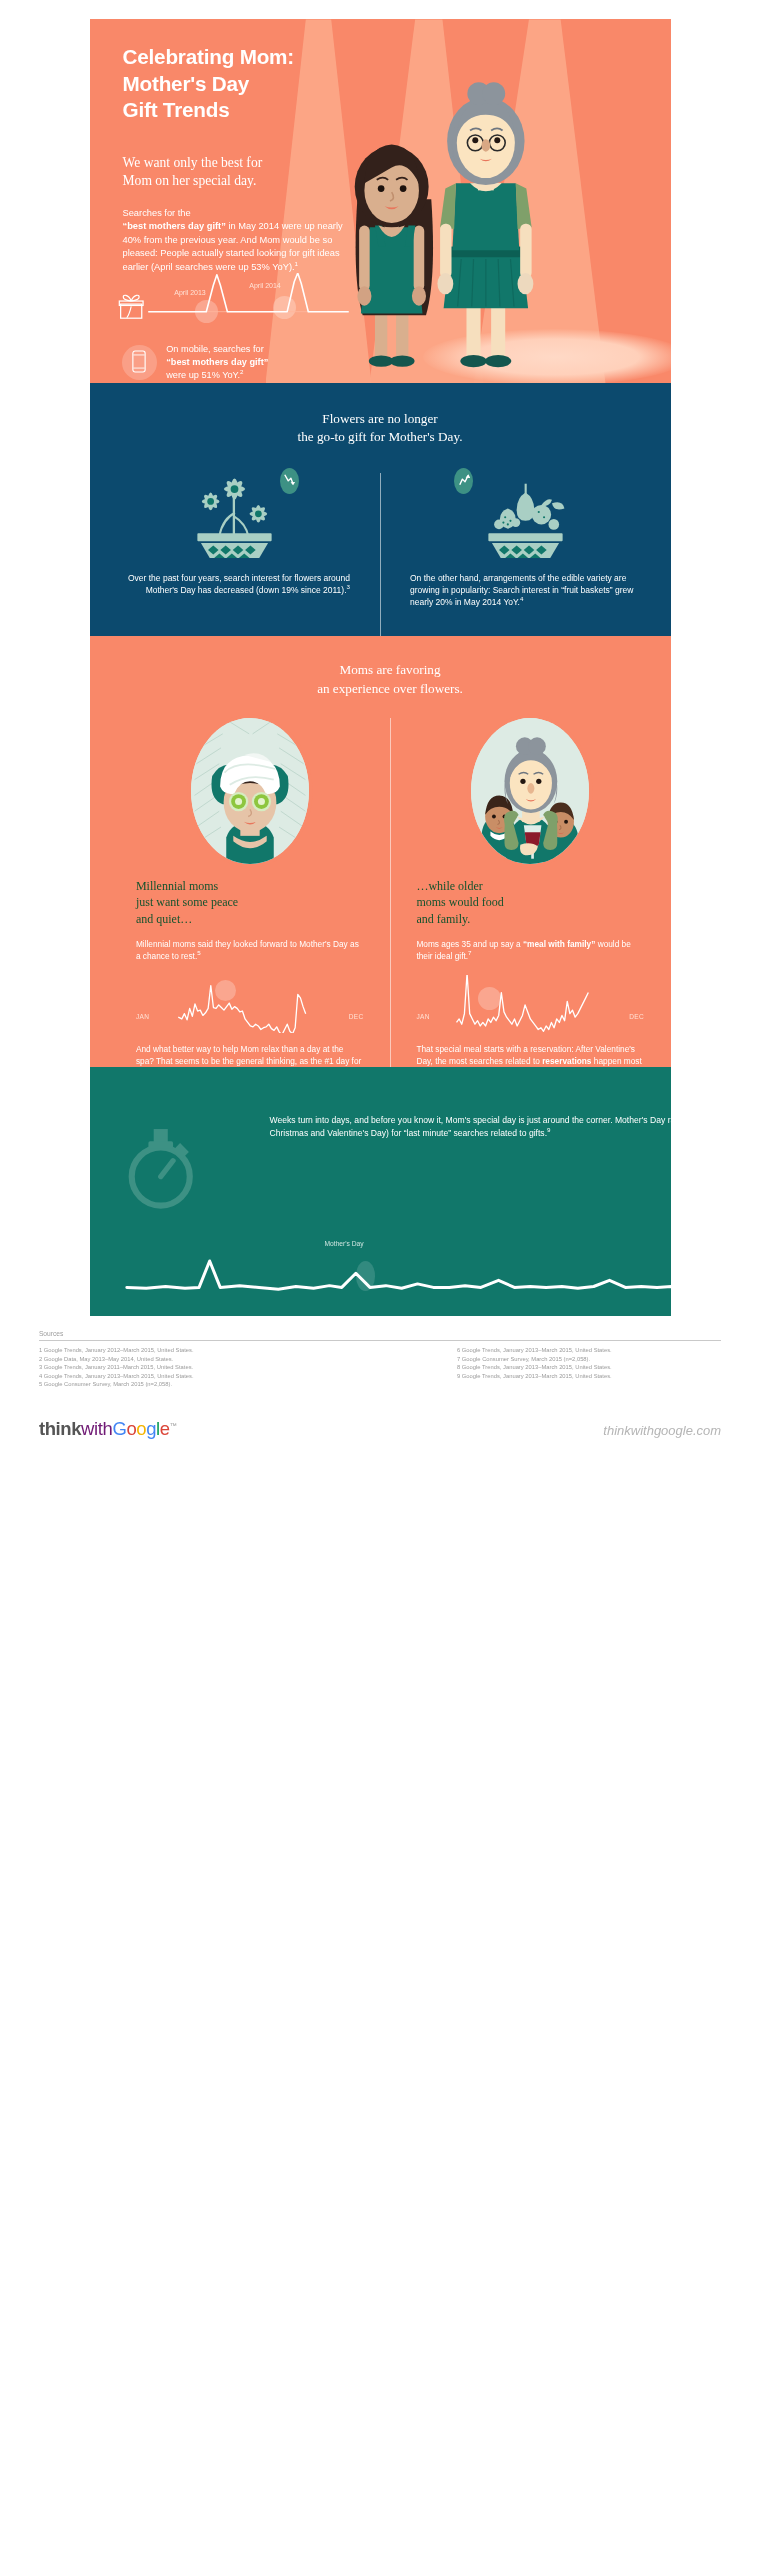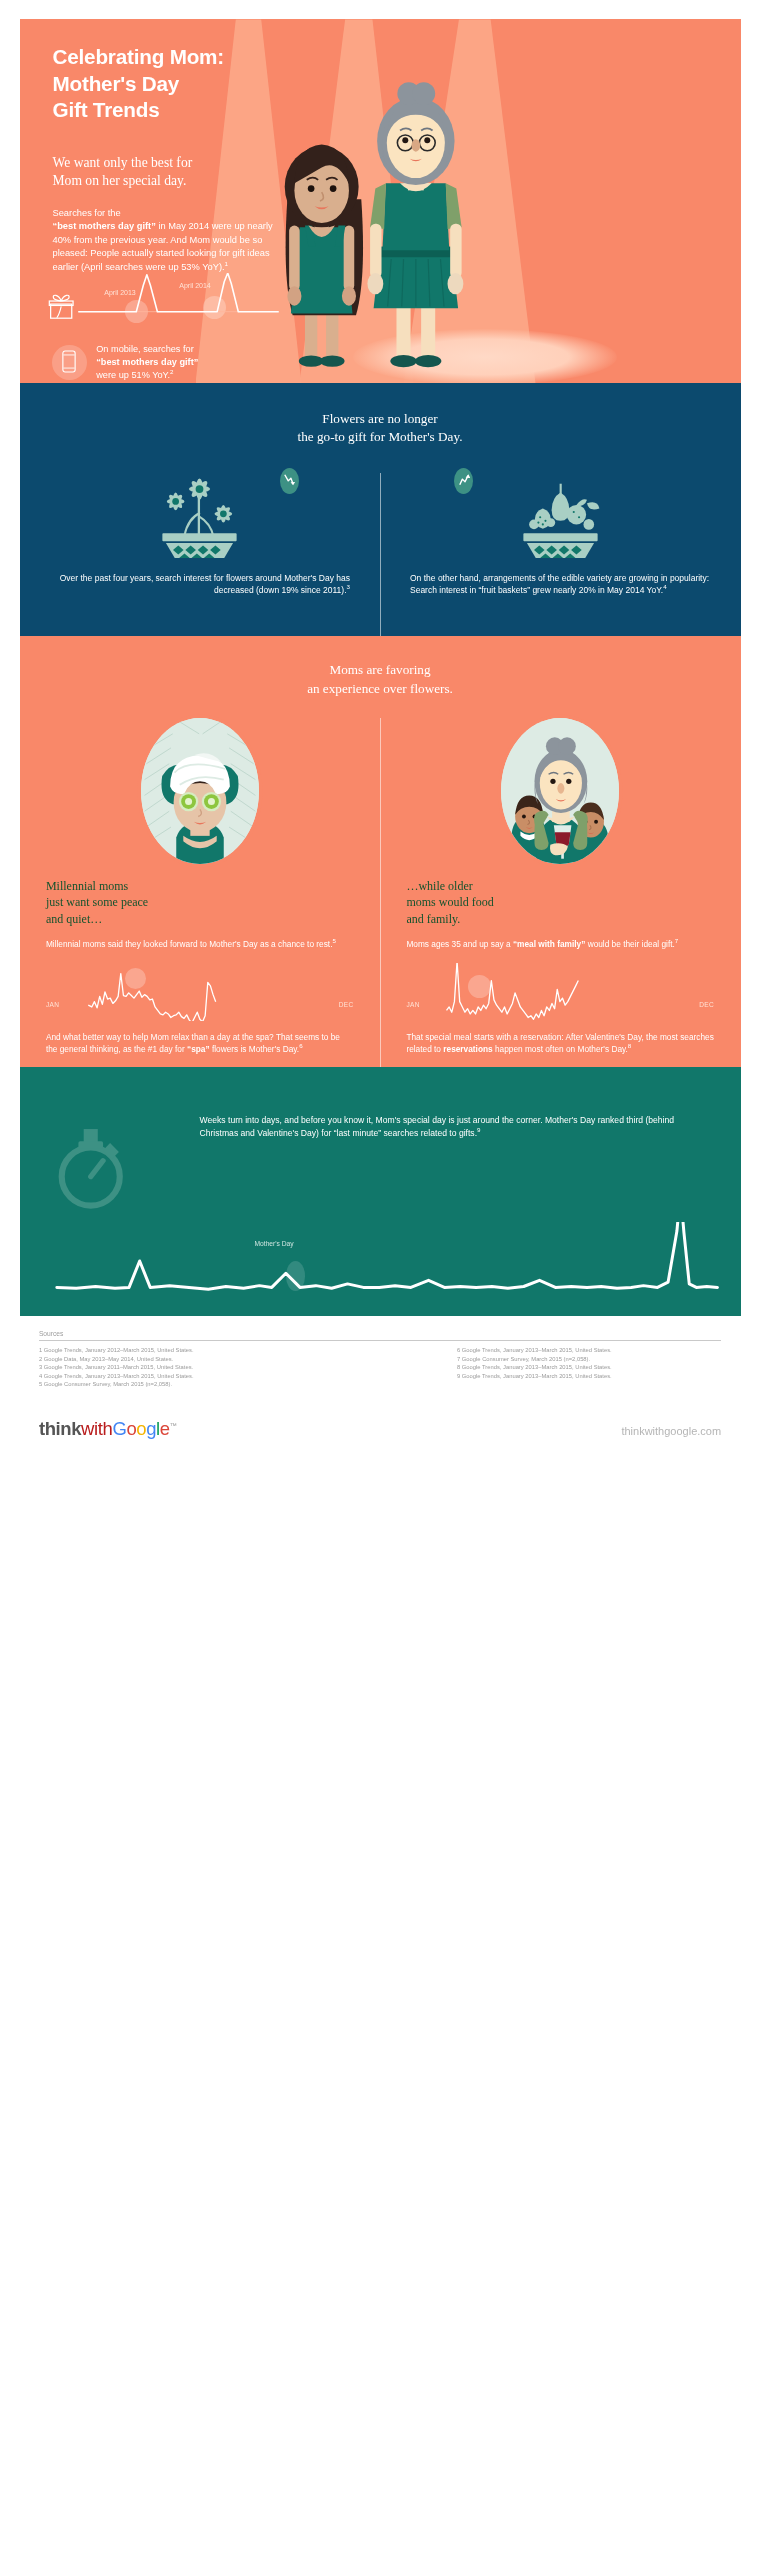--- a/index.html
+++ b/index.html
@@ -7,21 +7,21 @@
     background: #ffffff;
     font-family: "Liberation Sans", sans-serif;
   }
   #page {
     width: 760px;
     height: 2576px;
     position: relative;
     background: #ffffff;
     overflow: hidden;
   }
-  .panel { position: relative; width: 721px; margin: 0 auto; }
+  .panel { position: relative; width: 581px; margin: 0 auto; }
 
   
   #hero {
     background: #F98869;
     height: 364px;
     margin-top: 19.4px;
     overflow: hidden;
   }
   .spot {
     position: absolute;
@@ -119,20 +119,21 @@
   #fcol-left .fcol-text { text-align: right; }
   #fcol-right .fcol-text { text-align: left; }
   .fcol-text b { font-weight: normal; }
 
   
   #experience {
     background: #F98869;
     height: 431px;
     padding-top: 25px;
     position: relative;
+    padding-left: 20px;
   }
   #exp-cols { display: flex; margin-top: 19.4px; position: relative; }
   #exp-divider {
     position: absolute; left: 50%; top: 0; width: 0.9px; height: 370px;
     background: rgba(255,255,255,.55);
   }
   .ecol { width: 50%; padding: 0 26.4px; }
   .avatar {
     width: 118px; height: 146px; border-radius: 50%;
     background: #DDEBE4; margin: 0 auto; overflow: hidden; position: relative;
@@ -185,26 +186,26 @@
   .src-col.right { padding-left: 77px; }
   .src-line { font-size: 5.8px; line-height: 8.5px; color: #9b9b9b; white-space: nowrap; }
 
   
   #footer {
     width: 721px; margin: 26.4px auto 0; padding: 0 19.4px;
     display: flex; align-items: baseline; justify-content: space-between;
   }
   #logo { font-size: 18.5px; line-height: 21px; letter-spacing: -0.4px; }
   #logo .think { font-weight: bold; color: #555555; }
-  #logo .with { color: #b91c1c; font-weight: normal; }
+  #logo .with { color: #701a75; font-weight: normal; }
   #logo .g1 { color: #4285F4; } #logo .g2 { color: #DB4437; }
   #logo .g3 { color: #F4B400; } #logo .g4 { color: #4285F4; }
   #logo .g5 { color: #0F9D58; } #logo .g6 { color: #DB4437; }
   #logo .tm { font-size: 7px; color: #9b9b9b; vertical-align: super; }
-  #footer-url { font-size: 11px; color: #b5b5b5; }
+  #footer-url { font-size: 13px; color: #b5b5b5; font-style: italic; }
 </style>
 </head>
 <body>
 
 <div id="page">
 
   <section id="hero" class="panel">
 
     <div class="spot" id="spot1"></div>
     <div class="spot" id="spot2"></div>

